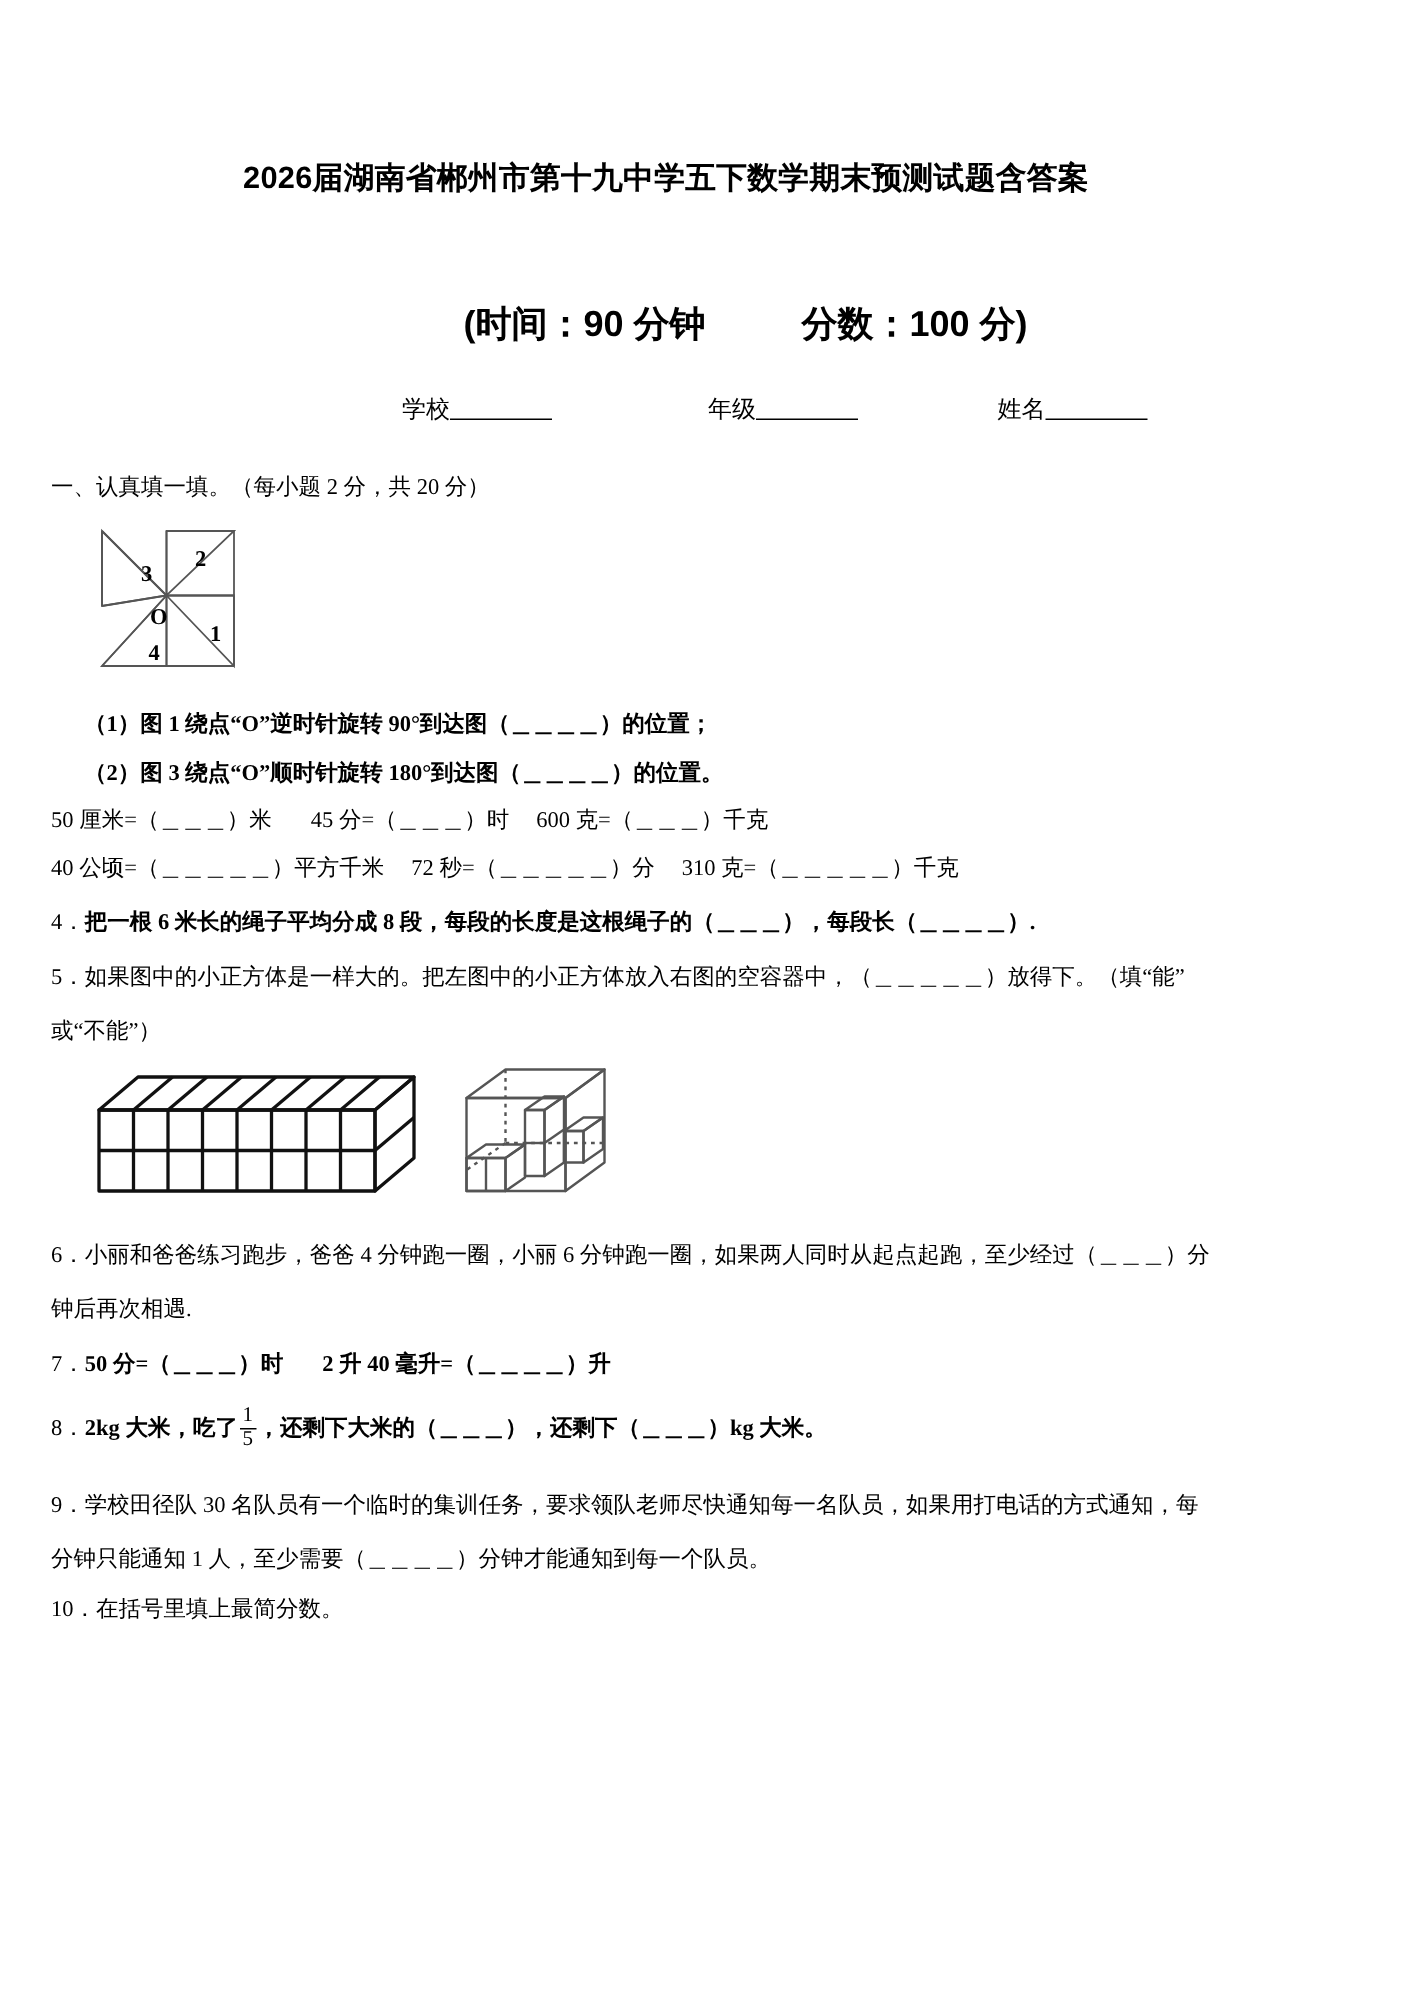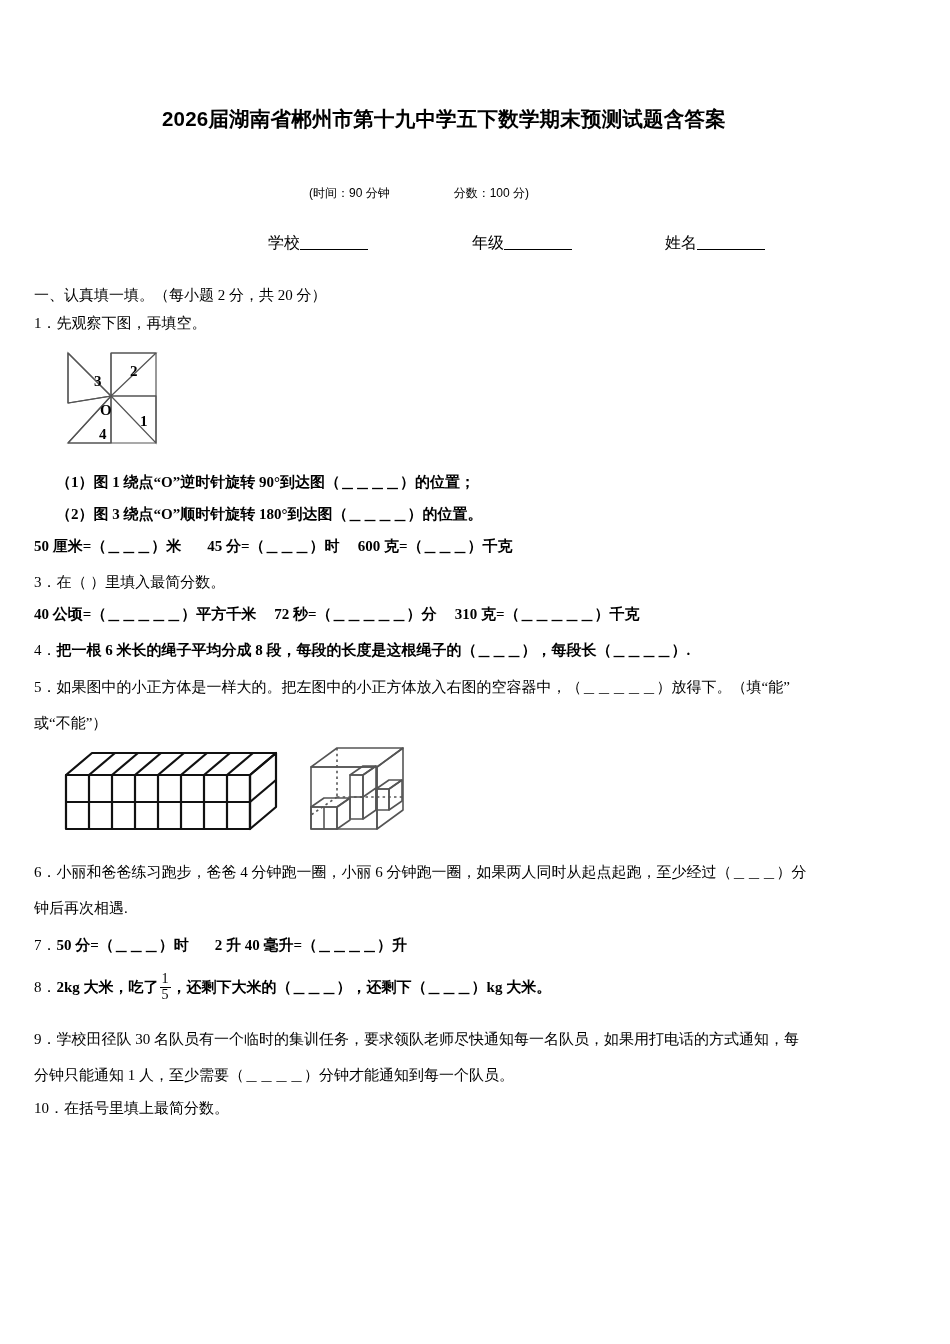--- a/index.html
+++ b/index.html
@@ -31,25 +31,25 @@
     font-family: "Liberation Sans", "DejaVu Sans", sans-serif;
     font-size: 20.5px;
     font-weight: bold;
     letter-spacing: 0.2px;
     line-height: 1.2;
     white-space: nowrap;
   }
 
   
   .meta-line {
-    margin-top: 53px;
+    margin-top: 68px;
     padding-left: 275px;
     font-family: "Liberation Sans", "DejaVu Sans", sans-serif;
-    font-size: 12px;
-    font-weight: normal;
+    font-size: 24px;
+    font-weight: bold;
     white-space: nowrap;
   }
   .meta-gap { display: inline-block; width: 64px; }
 
   .fields-line {
     margin-top: 31px;
     padding-left: 222px;
     font-size: 16px;
     white-space: nowrap;
   }
@@ -77,21 +77,21 @@
   .q-tight { margin-top: 6px; }
   .qnum {
     font-family: "Liberation Serif", "DejaVu Serif", serif;
   }
   .bold { font-weight: bold; }
   .sub-line {
     font-size: 15px;
     line-height: 1.5;
     margin-top: 9px;
     padding-left: 22px;
-    font-weight: bold;
+    font-weight: normal;
   }
   .ind { display: inline-block; }
 
   
   .eq-gap-sm { display: inline-block; width: 26px; }
   .eq-gap-md { display: inline-block; width: 18px; }
 
   
   .frac {
     display: inline-block;
@@ -130,23 +130,20 @@
   <div class="meta-line">
     <span>(时间：90 分钟</span><span class="meta-gap"></span><span>分数：100 分)</span>
   </div>
 
   <div class="fields-line">
     <span class="fld"><span>学校</span><span class="ul-blank" style="width:68px"></span></span><span class="sp1"></span><span class="fld"><span>年级</span><span class="ul-blank" style="width:68px"></span></span><span class="sp2"></span><span class="fld"><span>姓名</span><span class="ul-blank" style="width:68px"></span></span>
   </div>
 
   <div class="sec-head">一、认真填一填。（每小题 2 分，共 20 分）</div>
 
-  <div class="q q-tight">
-    <span class="qnum">1．</span><span>先观察下图，再填空。</span>
-  </div>
 
   <div class="fig-pinwheel">
     <svg width="110" height="108" viewBox="0 0 110 108">
 
       <g fill="none" stroke="#555555" stroke-width="1.2">
 
         <path d="M 12 10 L 12 60 L 55 53 Z"></path>
 
         <path d="M 55 10 L 100 10 L 55 53 Z"></path>
 
@@ -179,23 +176,20 @@
     <span class="ind" style="width:22px"></span><span class="bold">（1）图 1 绕点“O”逆时针旋转 90°到达图（＿＿＿＿）的位置；</span>
   </div>
   <div class="q">
     <span class="ind" style="width:22px"></span><span class="bold">（2）图 3 绕点“O”顺时针旋转 180°到达图（＿＿＿＿）的位置。</span>
   </div>
 
   <div class="sub-line" style="padding-left:0">
     <span>50 厘米=（＿＿＿）米</span><span class="eq-gap-sm"></span><span>45 分=（＿＿＿）时</span><span class="eq-gap-md"></span><span>600 克=（＿＿＿）千克</span>
   </div>
 
-  <div class="q" style="margin-top:14px">
-    <span class="qnum">3．</span><span>在（    ）里填入最简分数。</span>
-  </div>
   <div class="sub-line" style="padding-left:0">
     <span>40 公顷=（＿＿＿＿＿）平方千米</span><span class="eq-gap-md"></span><span>72 秒=（＿＿＿＿＿）分</span><span class="eq-gap-md"></span><span>310 克=（＿＿＿＿＿）千克</span>
   </div>
 
   <div class="q" style="margin-top:14px">
     <span class="qnum">4．</span><span class="bold">把一根 6 米长的绳子平均分成 8 段，每段的长度是这根绳子的（＿＿＿），每段长（＿＿＿＿）.</span>
   </div>
 
   <div class="q" style="margin-top:14px">
     <span class="qnum">5．</span><span>如果图中的小正方体是一样大的。把左图中的小正方体放入右图的空容器中，（＿＿＿＿＿）放得下。（填“能”</span>

